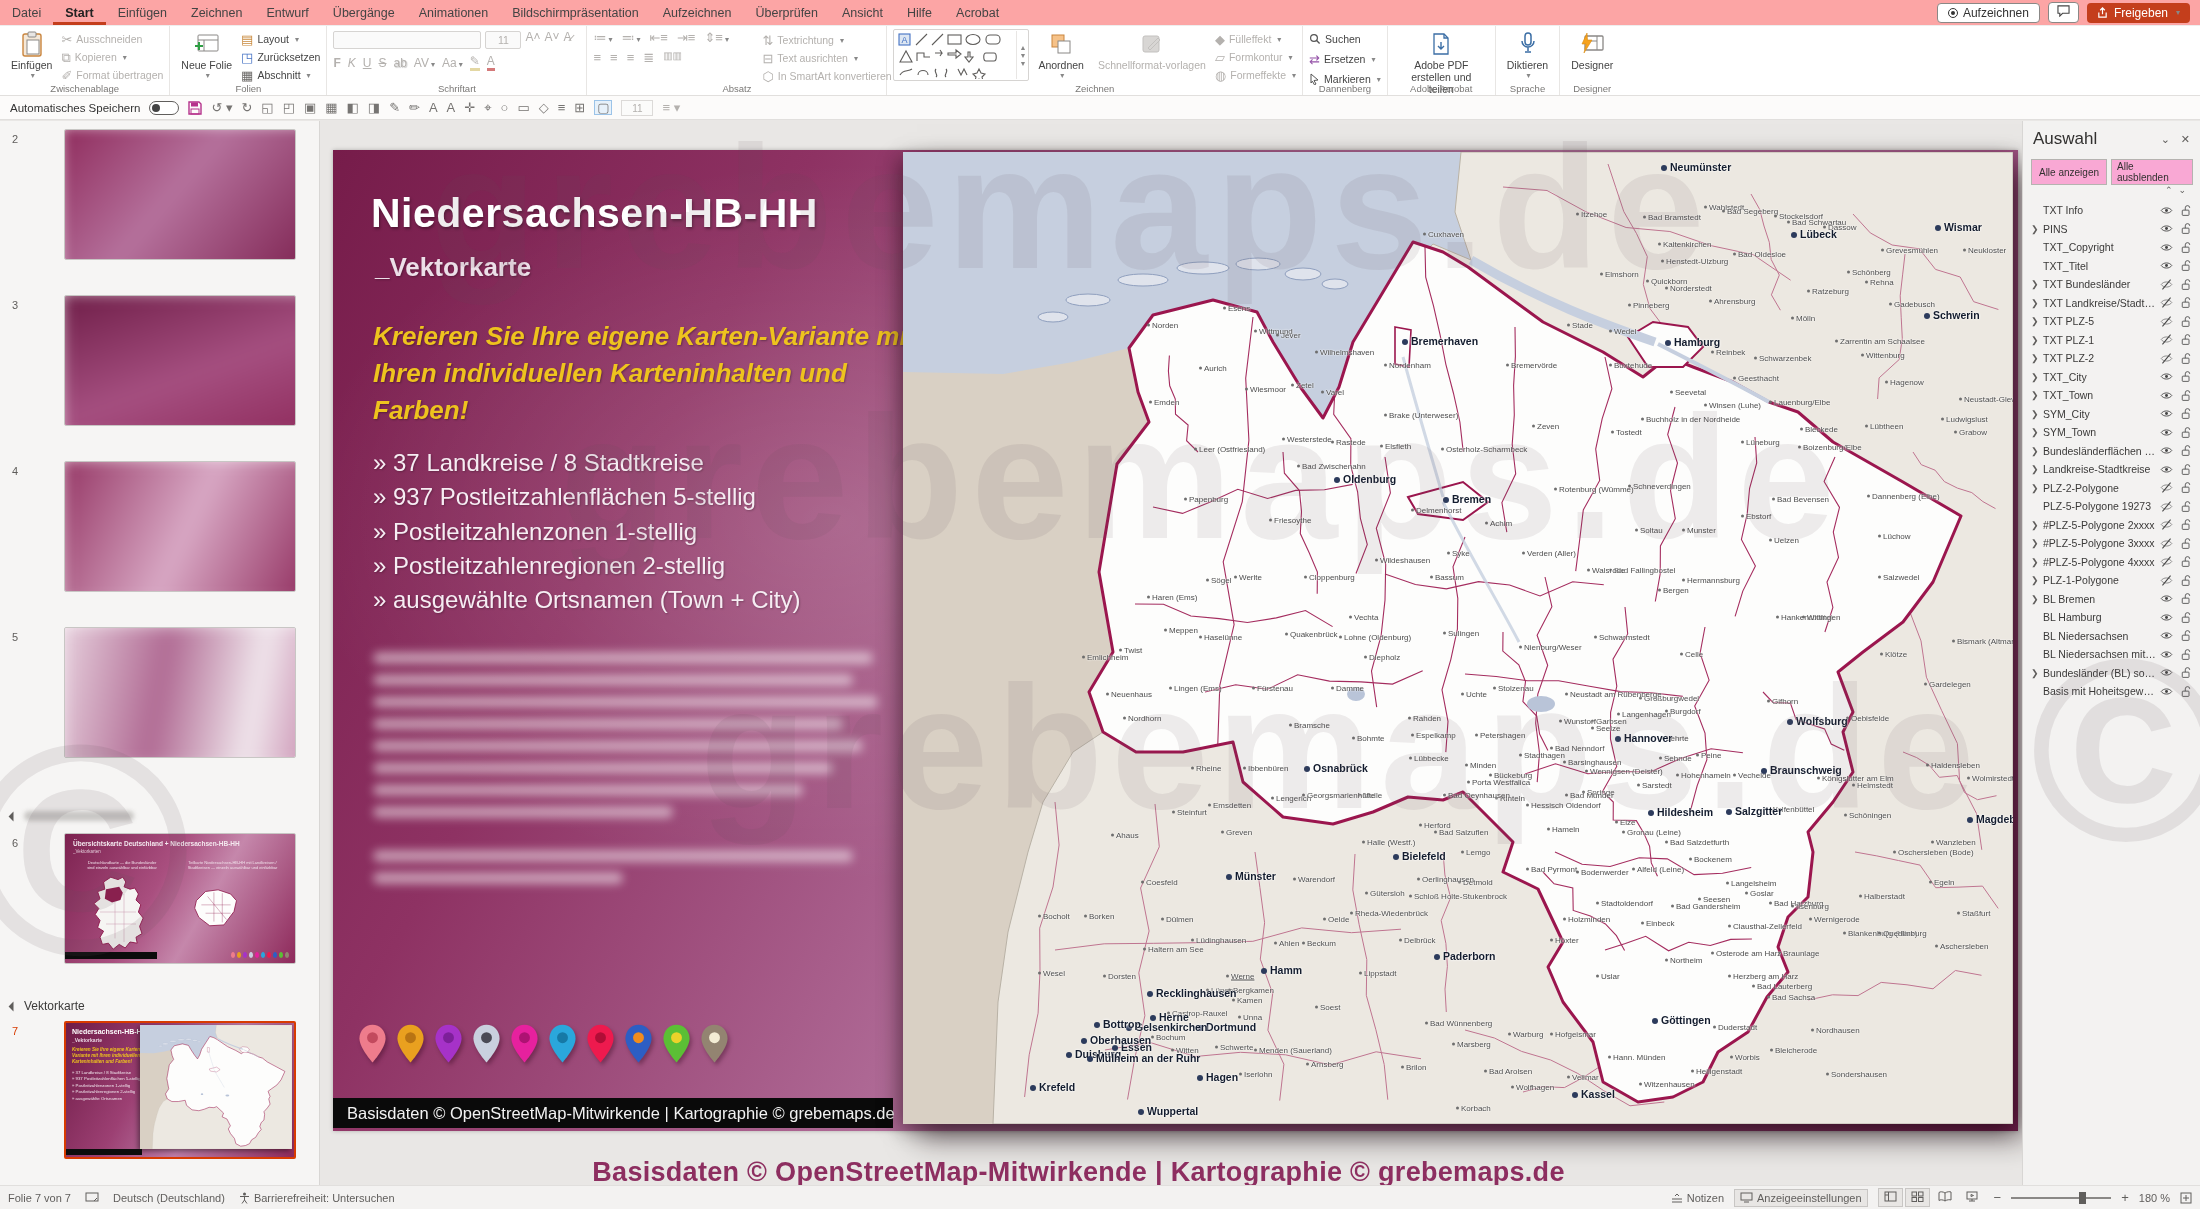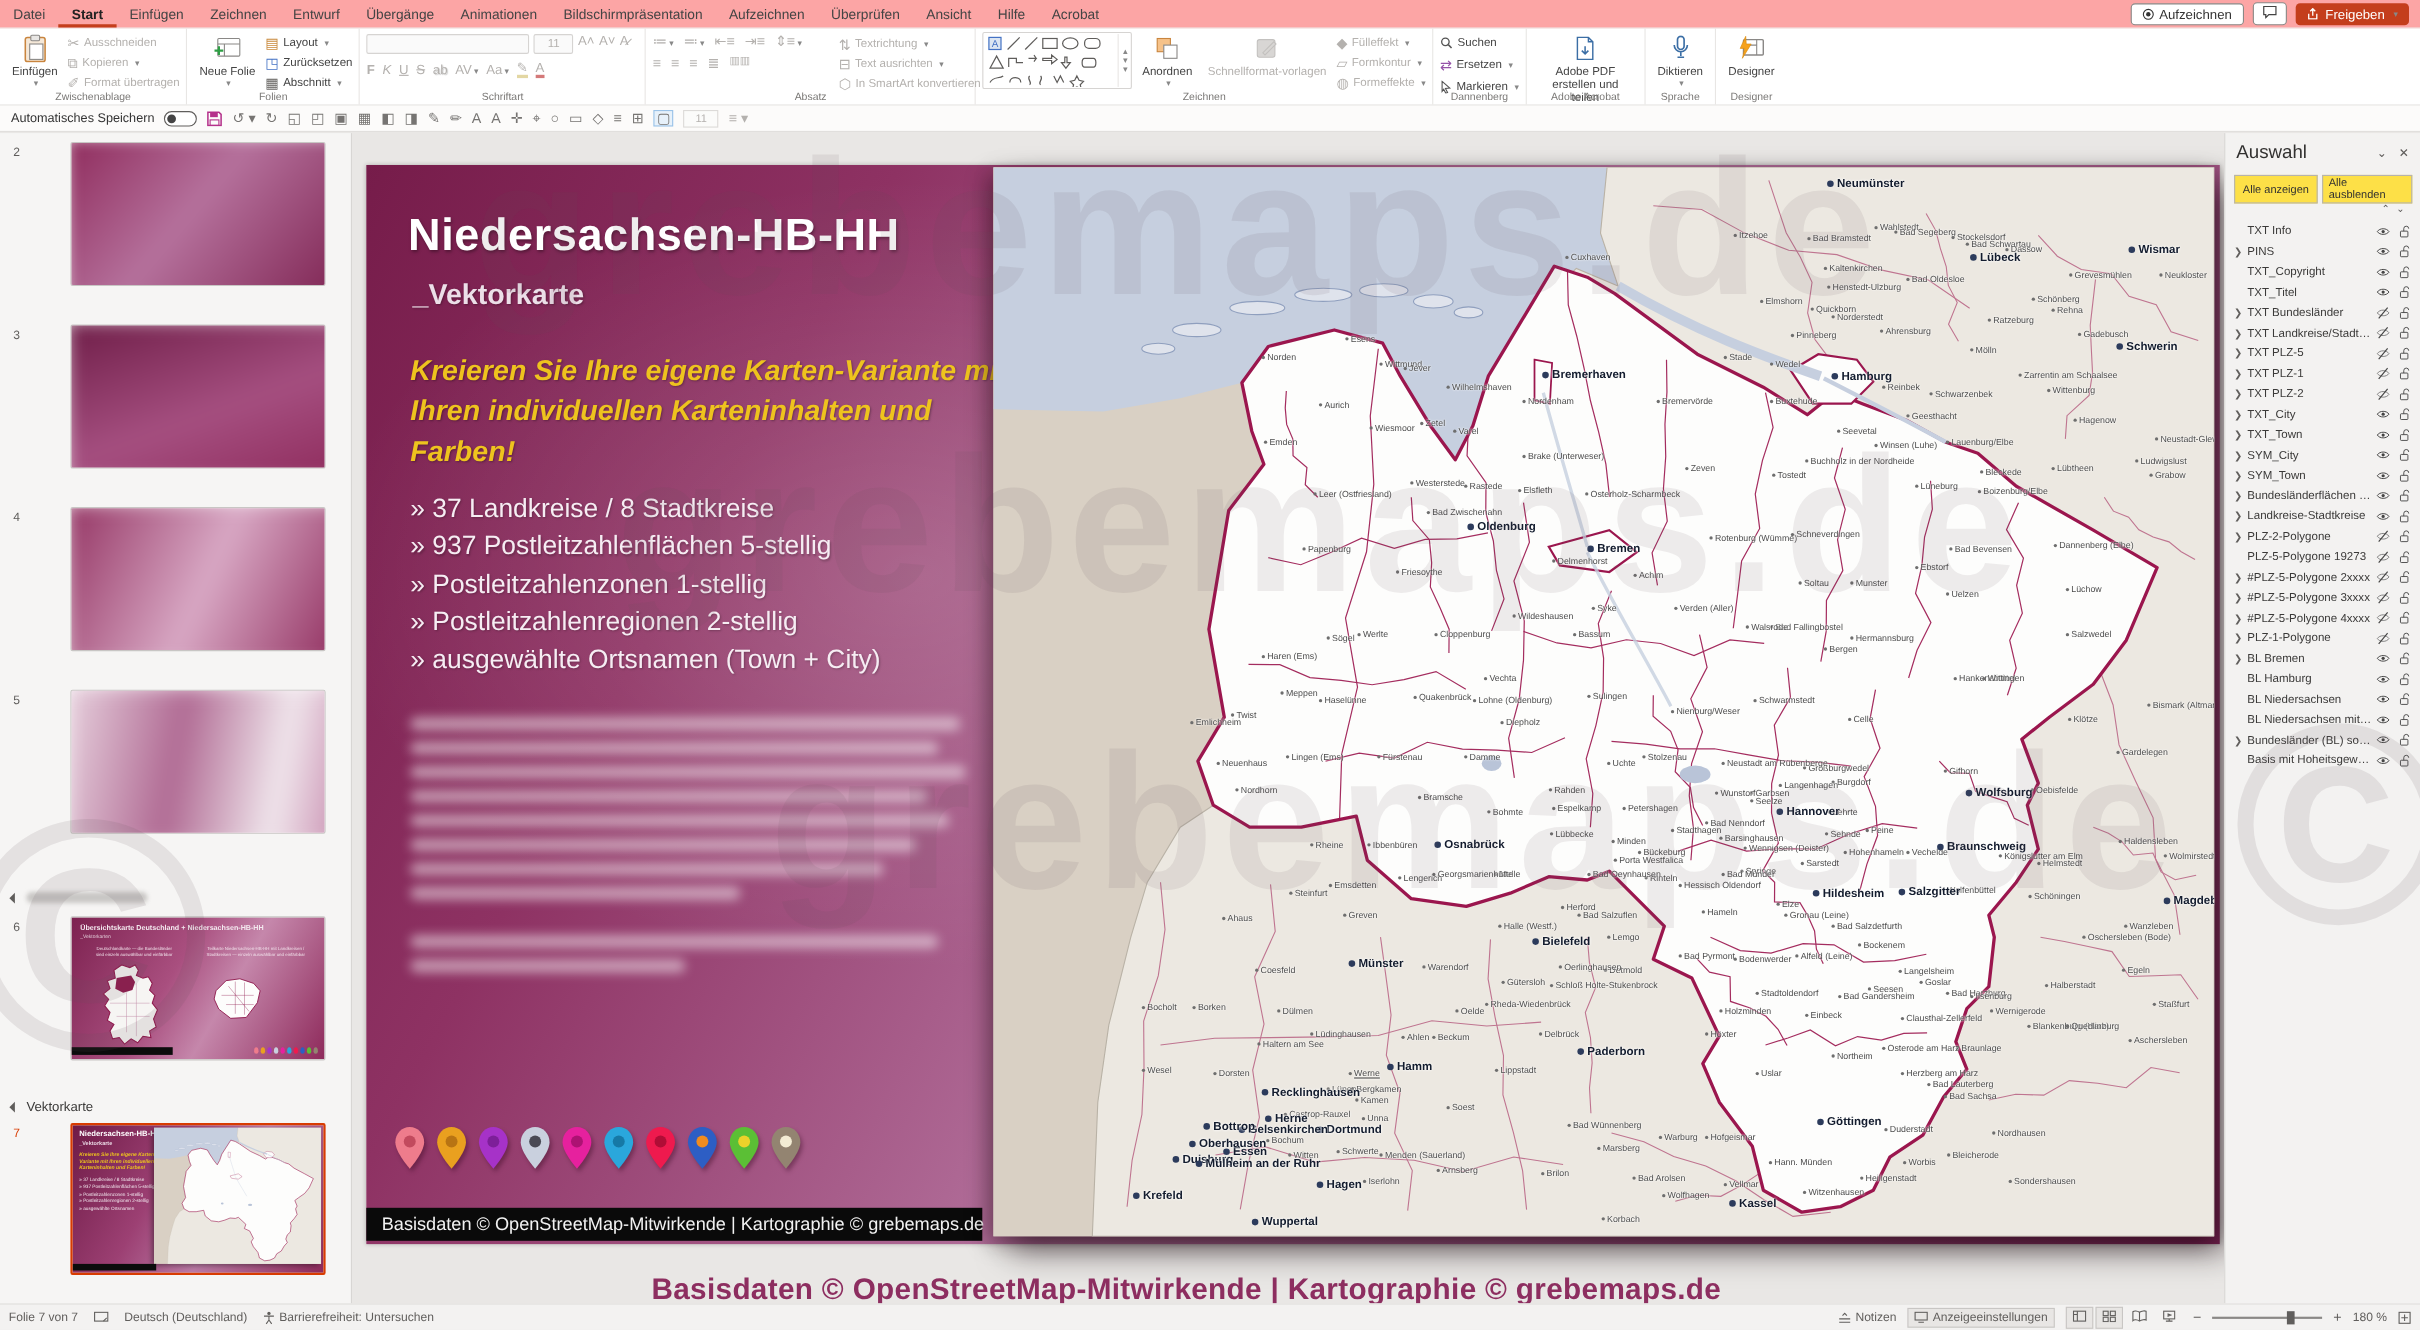--- a/index.html
+++ b/index.html
@@ -88,21 +88,21 @@
   .maplabels{position:absolute;inset:0}
   .town{position:absolute;font-size:8px;color:#4d4d4d;white-space:nowrap;transform:translateY(-50%);text-shadow:0 0 2px rgba(255,255,255,.9),0 0 2px rgba(255,255,255,.9)}
   .town i{display:inline-block;width:3px;height:3px;border-radius:50%;background:#6e6e6e;margin-right:2px;vertical-align:1px}
   .city{position:absolute;font-size:10.5px;font-weight:bold;color:#131c2e;white-space:nowrap;transform:translateY(-50%);text-shadow:0 0 2px rgba(255,255,255,.9),0 0 3px rgba(255,255,255,.9)}
   .city i{display:inline-block;width:6px;height:6px;border-radius:50%;background:#2c3b5c;margin-right:3px;vertical-align:0px}
   .ws-credit{position:absolute;left:0;right:185px;top:1036px;text-align:center;font-size:27px;font-weight:bold;color:#8d2e60;letter-spacing:.3px;white-space:nowrap}
   
   .rpanel{width:178px;background:#f3f2f1;border-left:1px solid #d8d6d4;position:relative;font-size:11px;color:#3b3a39}
   .rp-title{position:absolute;left:10px;top:8px;font-size:17px;color:#323130}
   .rp-ctl{position:absolute;top:12px;font-size:11px;color:#605e5c}
-  .rp-btn{position:absolute;top:38px;height:20px;border:1px solid #b5b3b0;background:#fde047;font-size:10px;color:#323130;display:flex;align-items:center;justify-content:center;padding:12px 5px}
+  .rp-btn{position:absolute;top:38px;height:20px;border:1px solid #b5b3b0;background:#f9a8d4;font-size:10px;color:#323130;display:flex;align-items:center;justify-content:center;padding:12px 5px}
   .rp-arrows{position:absolute;right:8px;top:64px;font-size:9px;color:#605e5c;letter-spacing:6px}
   .rp-list{position:absolute;left:0;top:80px;right:0}
   .rp-row{display:flex;align-items:center;height:18.5px;padding-left:8px}
   .rp-exp{width:12px;font-size:9px;color:#605e5c}
   .rp-lbl{flex:1;overflow:hidden;white-space:nowrap;text-overflow:ellipsis;font-size:10.5px}
   .rp-ico{width:20px;display:flex;justify-content:center}
   
   .status{position:absolute;left:0;bottom:0;width:100%;height:24px;background:#f3f2f1;border-top:1px solid #e1dfdd;display:flex;align-items:center;font-size:11px;color:#605e5c;padding:0 8px;gap:14px}
   .st-right{margin-left:auto;display:flex;align-items:center;gap:10px}
   .viewbox{display:flex;align-items:center;gap:2px}

